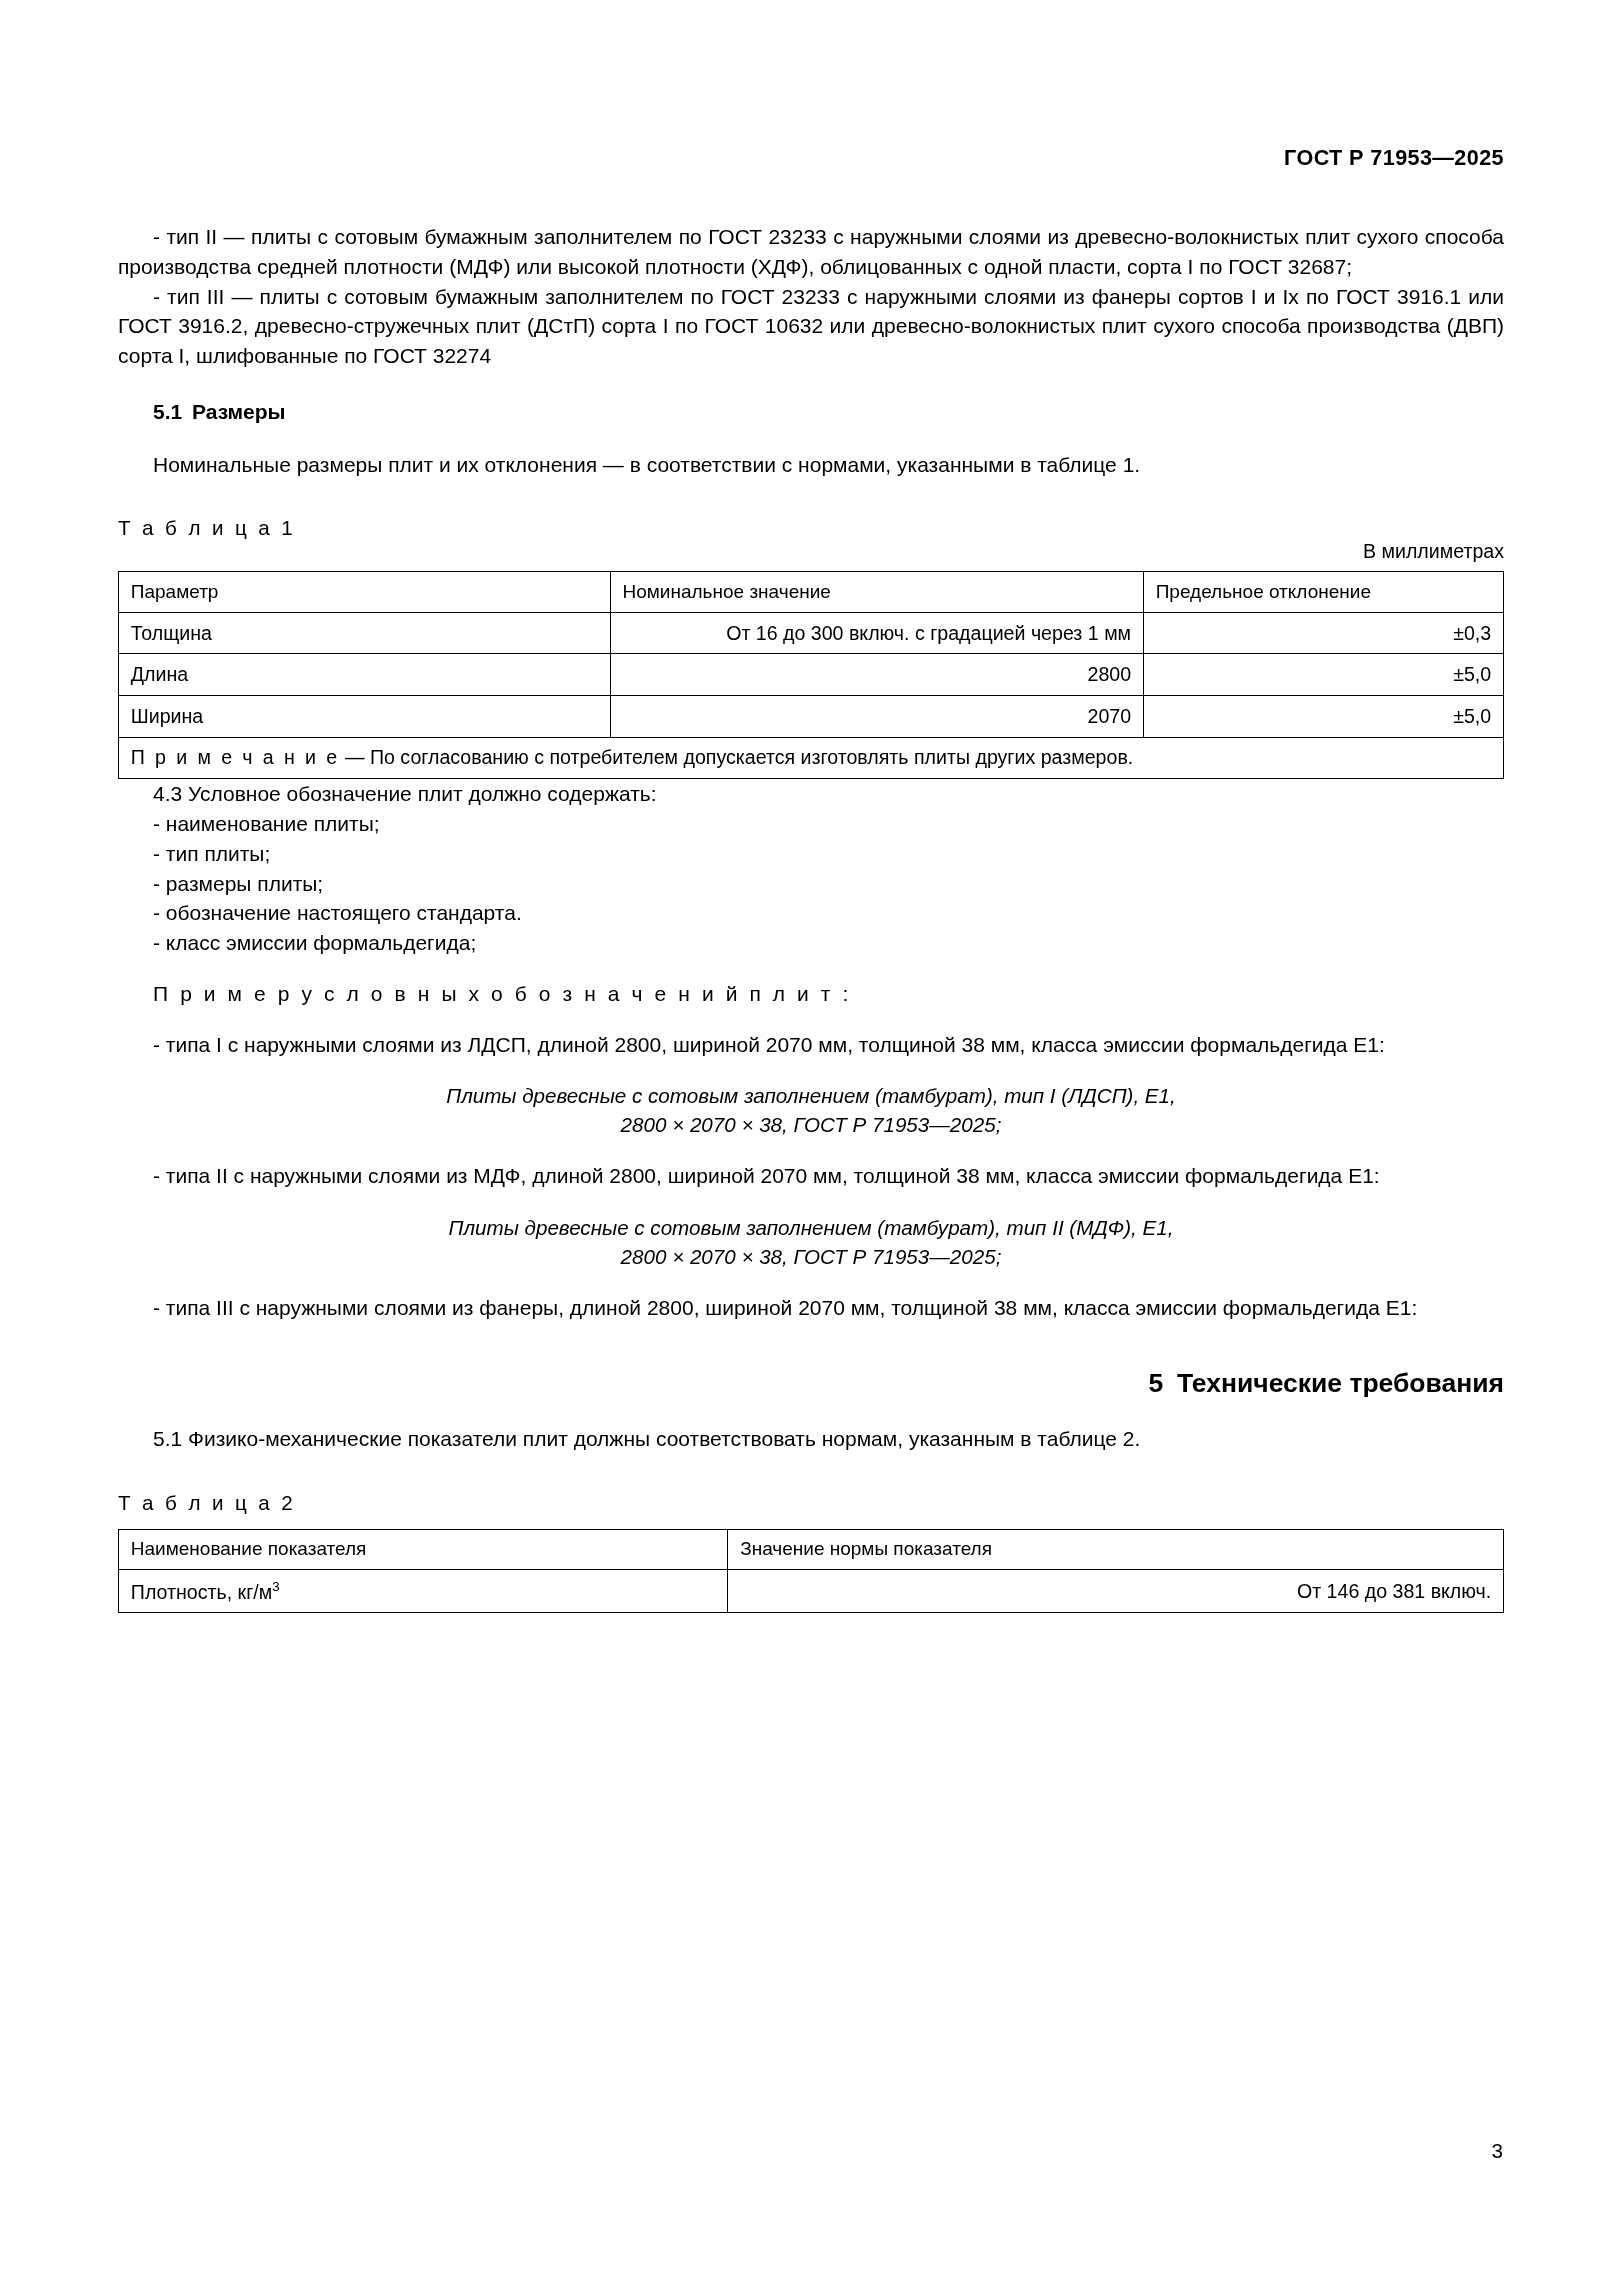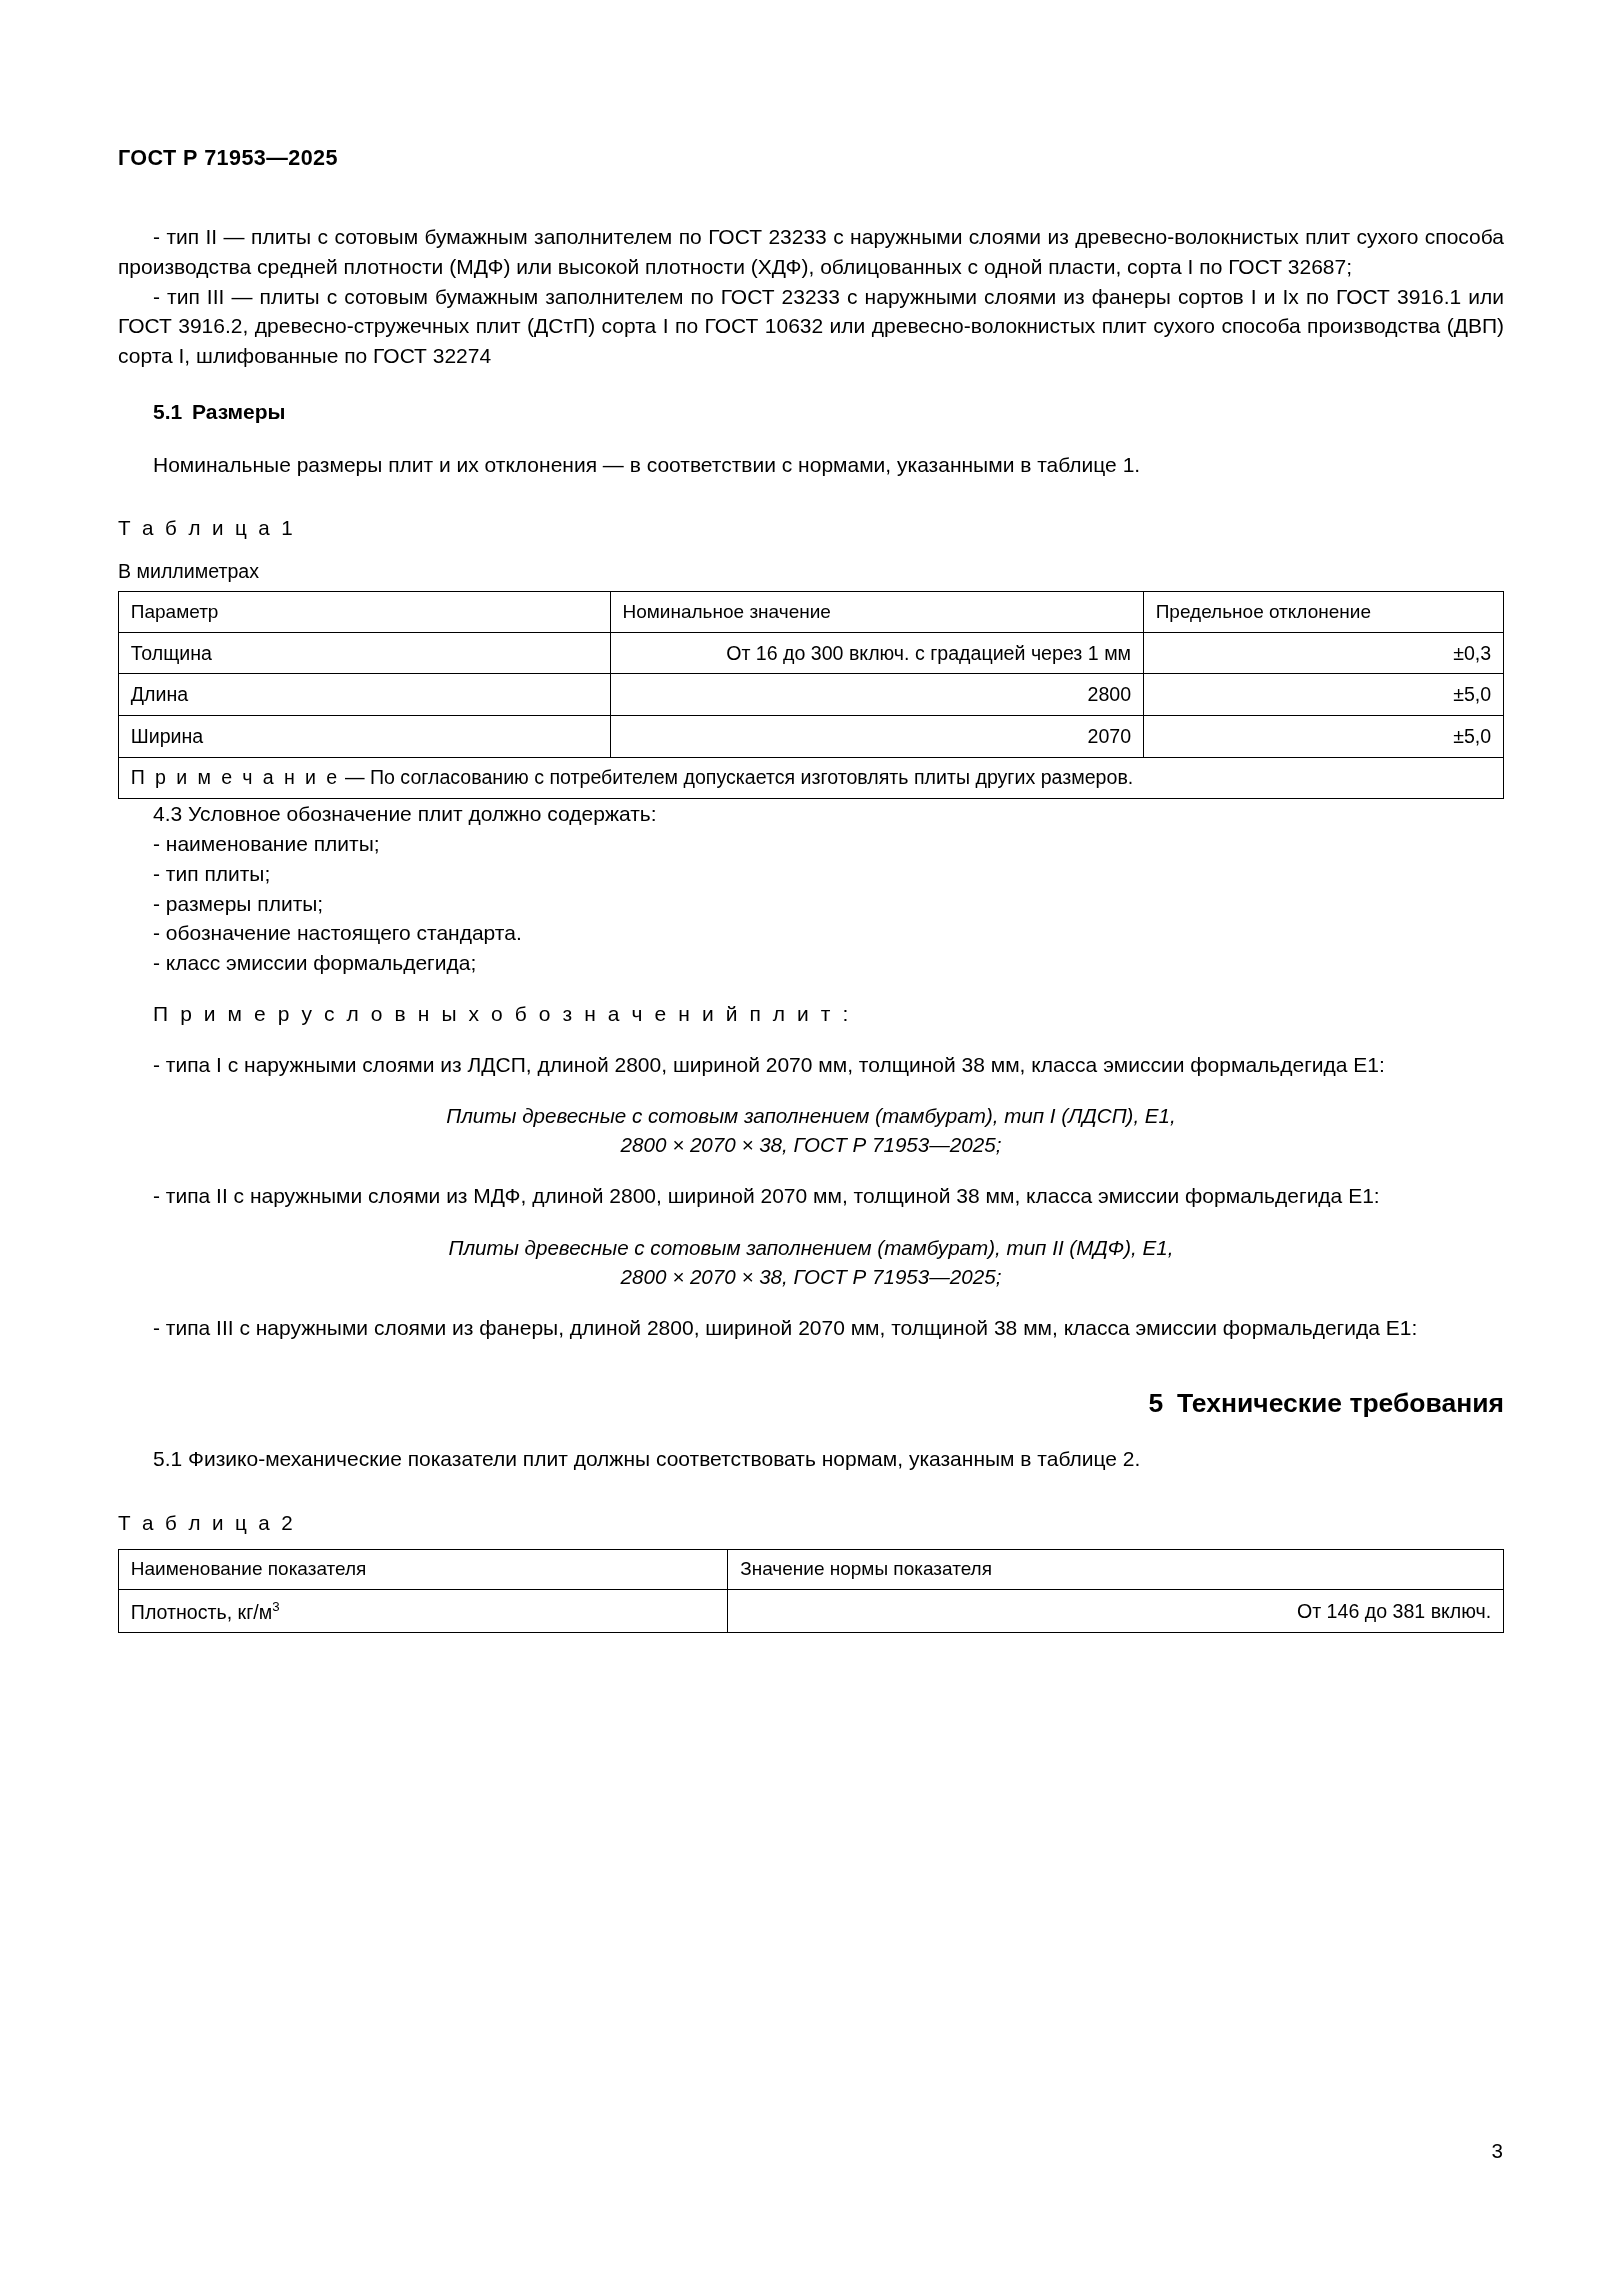--- a/index.html
+++ b/index.html
@@ -21,21 +21,21 @@
     padding: 0;
     overflow: hidden;
   }
   .content {
     position: absolute;
     left: 118px;
     top: 0;
     width: 1386px;
   }
   .header {
-    text-align: left;
+    text-align: right;
     font-size: 21.6px;
     font-weight: bold;
     letter-spacing: 0.4px;
     margin-top: 145px;
     margin-right: 0px;
   }
   .body-text {
     font-size: 21px;
     line-height: 1.42;
     text-align: justify;
@@ -58,22 +58,22 @@
   .para-spaced {
     margin-top: 25.5px;
   }
   .tbl-caption {
     font-size: 20.6px;
     letter-spacing: 2.9px;
     margin-top: 37px;
   }
   .units-line {
     font-size: 19.6px;
-    text-align: left;
-    margin-top: 20px;
+    text-align: right;
+    margin-top: 0;
     margin-bottom: 7.8px;
   }
   table.gost {
     border-collapse: collapse;
     width: 100%;
     font-size: 19.6px;
   }
   table.gost td, table.gost th {
     border: 1px solid #000000;
     padding: 8.8px 11.8px;

